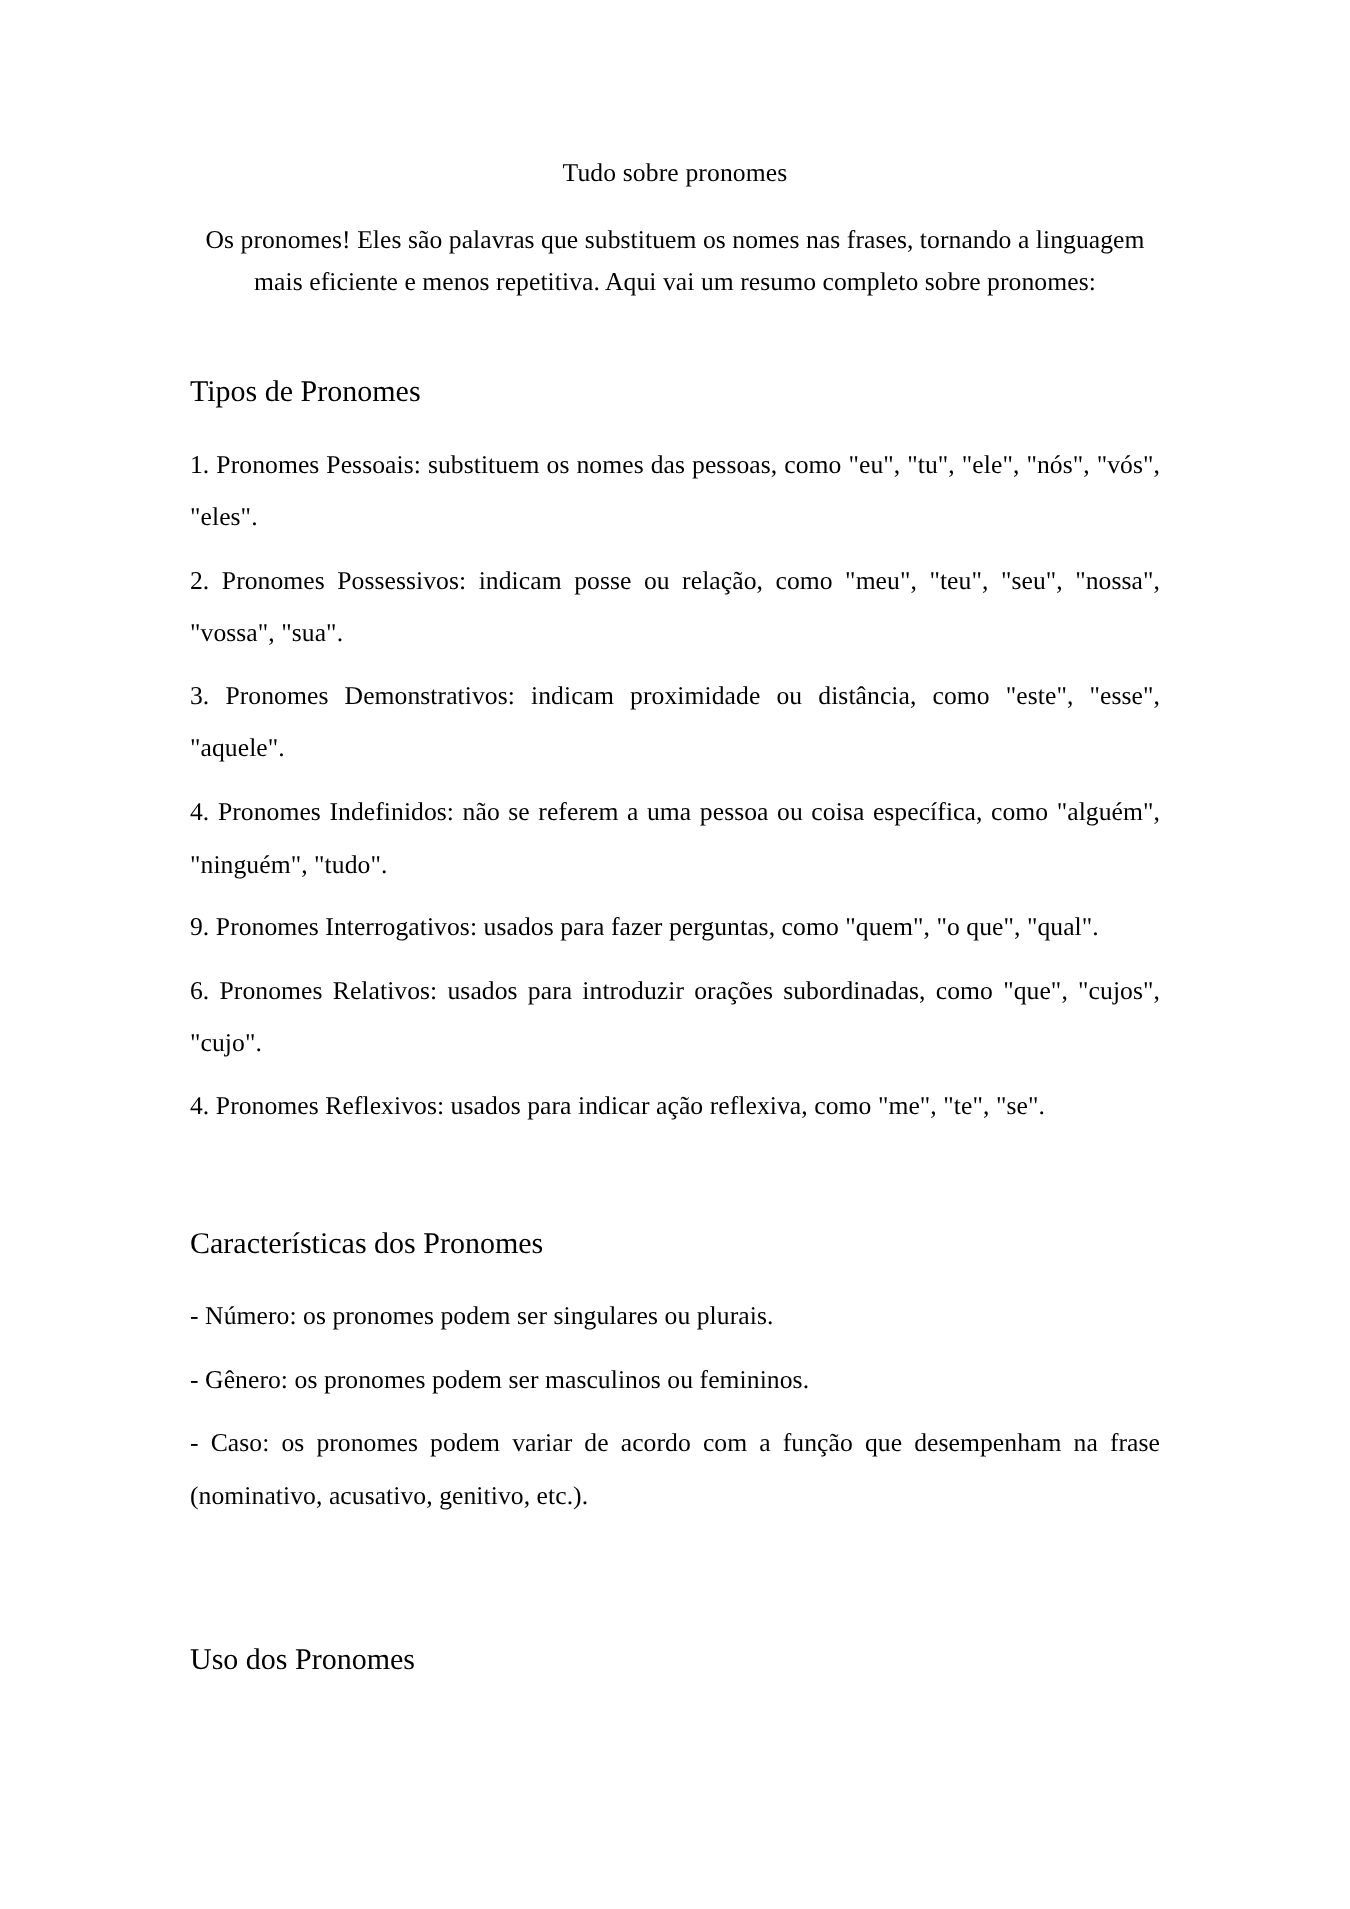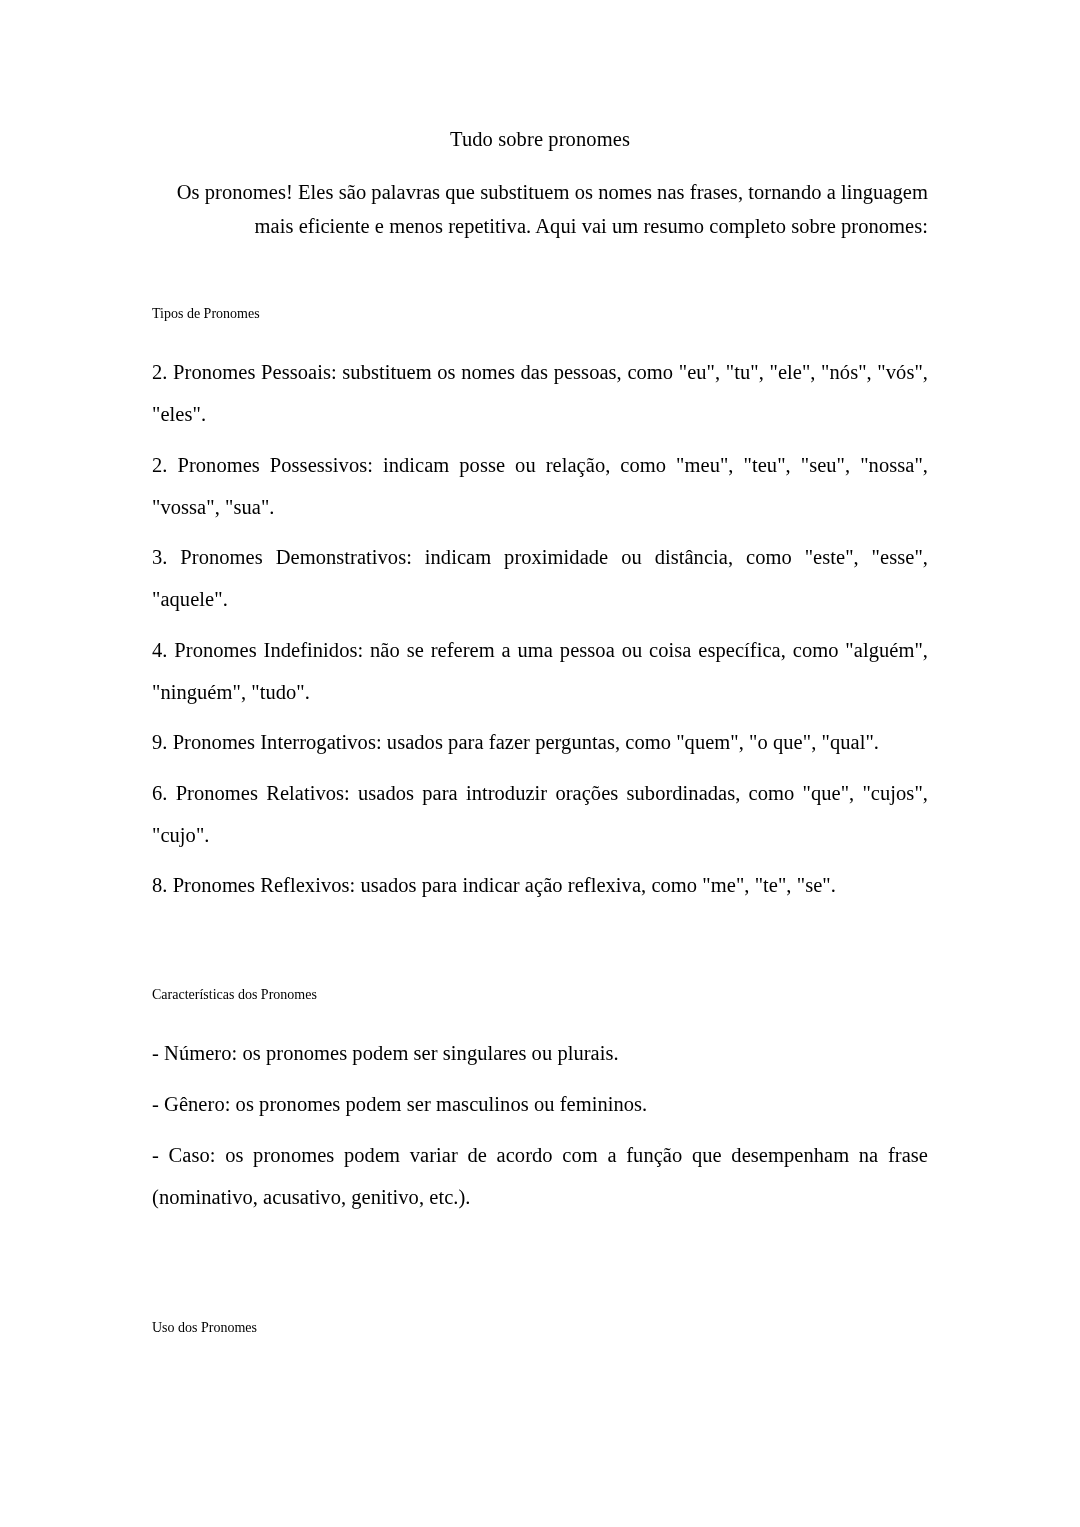--- a/index.html
+++ b/index.html
@@ -40,26 +40,26 @@
     letter-spacing: 0.1px;
   }
   .para {
     font-size: 20.5px;
     margin: 0;
     letter-spacing: 0.05px;
   }
   
   .intro {
     line-height: 33.5px;
-    text-align: right;
+    text-align: center;
     margin-bottom: 0;
   }
   
   .heading {
-    font-size: 14px;
+    font-size: 24px;
     line-height: 30px;
     text-align: left;
     margin: 0;
     font-weight: normal;
   }
   
   .item {
     line-height: 42px;
     text-align: justify;
     text-justify: inter-word;
@@ -97,27 +97,27 @@
     <h1 class="doc-title">Tudo sobre pronomes</h1>
 
     <p class="para intro">Os pronomes! Eles são palavras que substituem os nomes nas frases, tornando a linguagem mais eficiente e menos repetitiva. Aqui vai um resumo completo sobre pronomes:</p>
 
     <div class="gap-lg"></div>
 
     <p class="heading">Tipos de Pronomes</p>
 
     <div class="gap-sm"></div>
 
-    <p class="para item">2. Pronomes Pessoais: substituem os nomes das pessoas, como "eu", "tu", "ele", "nós", "vós", "eles".</p>
+    <p class="para item">1. Pronomes Pessoais: substituem os nomes das pessoas, como "eu", "tu", "ele", "nós", "vós", "eles".</p>
     <p class="para item">2. Pronomes Possessivos: indicam posse ou relação, como "meu", "teu", "seu", "nossa", "vossa", "sua".</p>
     <p class="para item">3. Pronomes Demonstrativos: indicam proximidade ou distância, como "este", "esse", "aquele".</p>
     <p class="para item">4. Pronomes Indefinidos: não se referem a uma pessoa ou coisa específica, como "alguém", "ninguém", "tudo".</p>
     <p class="para item">9. Pronomes Interrogativos: usados para fazer perguntas, como "quem", "o que", "qual".</p>
     <p class="para item">6. Pronomes Relativos: usados para introduzir orações subordinadas, como "que", "cujos", "cujo".</p>
-    <p class="para item last-of-group">8. Pronomes Reflexivos: usados para indicar ação reflexiva, como "me", "te", "se".</p>
+    <p class="para item last-of-group">4. Pronomes Reflexivos: usados para indicar ação reflexiva, como "me", "te", "se".</p>
 
     <div class="gap-xl"></div>
 
     <p class="heading">Características dos Pronomes</p>
 
     <div class="gap-sm"></div>
 
     <p class="para charac">- Número: os pronomes podem ser singulares ou plurais.</p>
     <p class="para charac">- Gênero: os pronomes podem ser masculinos ou femininos.</p>
     <p class="para charac wrapped">- Caso: os pronomes podem variar de acordo com a função que desempenham na frase (nominativo, acusativo, genitivo, etc.).</p>

